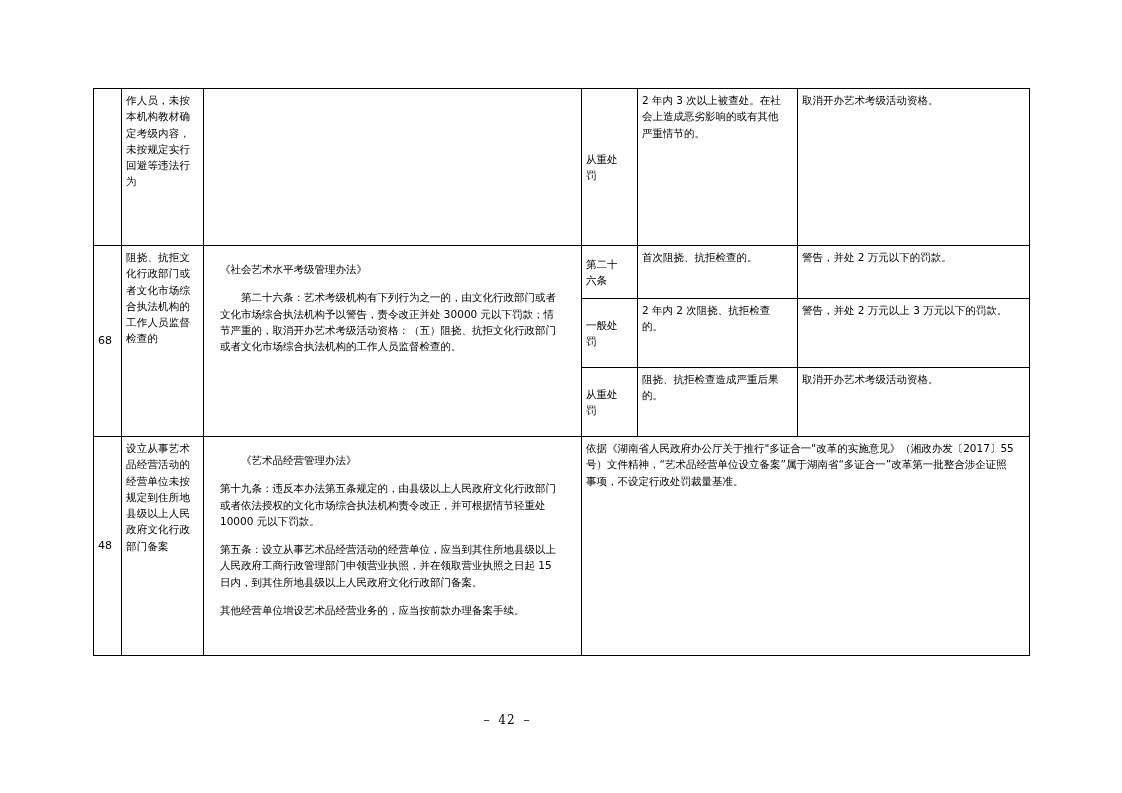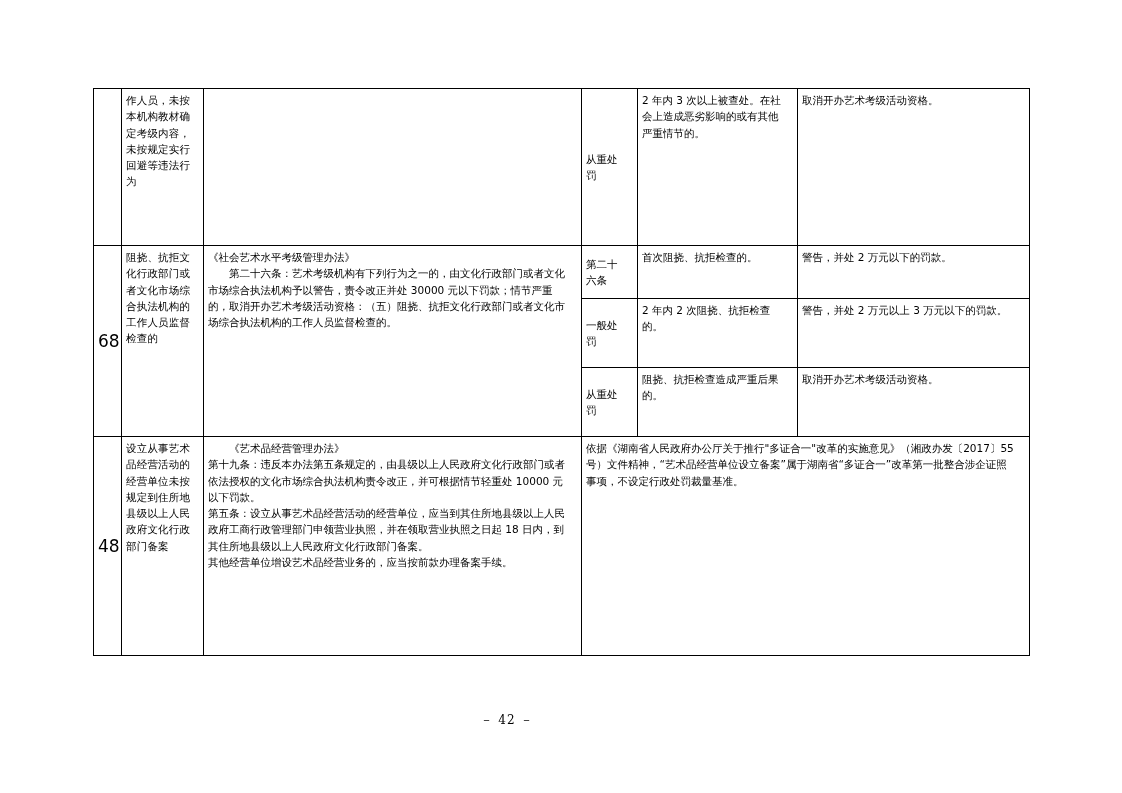--- a/index.html
+++ b/index.html
@@ -33,21 +33,21 @@
     padding: 3px 12px 3px 4px;
     vertical-align: top;
     font-size: 10.5px;
     line-height: 1.55;
     font-family: "DejaVu Sans", "Liberation Sans", sans-serif;
   }
   td.col-no {
     width: 28px;
     text-align: center;
     vertical-align: middle;
-    font-size: 17px;
+    font-size: 11px;
   }
   td.col-item {
     width: 82px;
     letter-spacing: 0.2px;
   }
   td.col-basis {
     width: 378px;
   }
   td.col-level {
     width: 56px;
@@ -57,21 +57,21 @@
     width: 160px;
     margin-left: 7px;
   }
   td.col-result {
     width: 232px;
   }
   .cell-mid {
     vertical-align: middle;
   }
   p {
-    margin: 0;
+    margin: 12px;
     text-indent: 0;
   }
   p.ind {
     text-indent: 21px;
   }
   .page-number {
     position: absolute;
     left: 0;
     top: 712px;
     width: 1014px;
@@ -127,21 +127,21 @@
         <td class="col-cond cell-mid">阻挠、抗拒检查造成严重后果的。</td>
         <td class="col-result cell-mid">取消开办艺术考级活动资格。</td>
       </tr>
 
       <tr>
         <td class="col-no">48</td>
         <td class="col-item" style="height:212px">设立从事艺术品经营活动的经营单位未按规定到住所地县级以上人民政府文化行政部门备案</td>
         <td class="col-basis">
           <p class="ind">《艺术品经营管理办法》</p>
           <p>第十九条：违反本办法第五条规定的，由县级以上人民政府文化行政部门或者依法授权的文化市场综合执法机构责令改正，并可根据情节轻重处 10000 元以下罚款。</p>
-          <p>第五条：设立从事艺术品经营活动的经营单位，应当到其住所地县级以上人民政府工商行政管理部门申领营业执照，并在领取营业执照之日起 18 日内，到其住所地县级以上人民政府文化行政部门备案。</p>
+          <p>第五条：设立从事艺术品经营活动的经营单位，应当到其住所地县级以上人民政府工商行政管理部门申领营业执照，并在领取营业执照之日起 15 日内，到其住所地县级以上人民政府文化行政部门备案。</p>
           <p>其他经营单位增设艺术品经营业务的，应当按前款办理备案手续。</p>
         </td>
         <td class="col-result cell-mid" colspan="3">依据《湖南省人民政府办公厅关于推行"多证合一"改革的实施意见》（湘政办发〔2017〕55 号）文件精神，“艺术品经营单位设立备案”属于湖南省“多证合一”改革第一批整合涉企证照事项，不设定行政处罚裁量基准。</td>
       </tr>
 
     </tbody>
   </table>
 
   <div class="page-number">－ 42 －</div>
 

